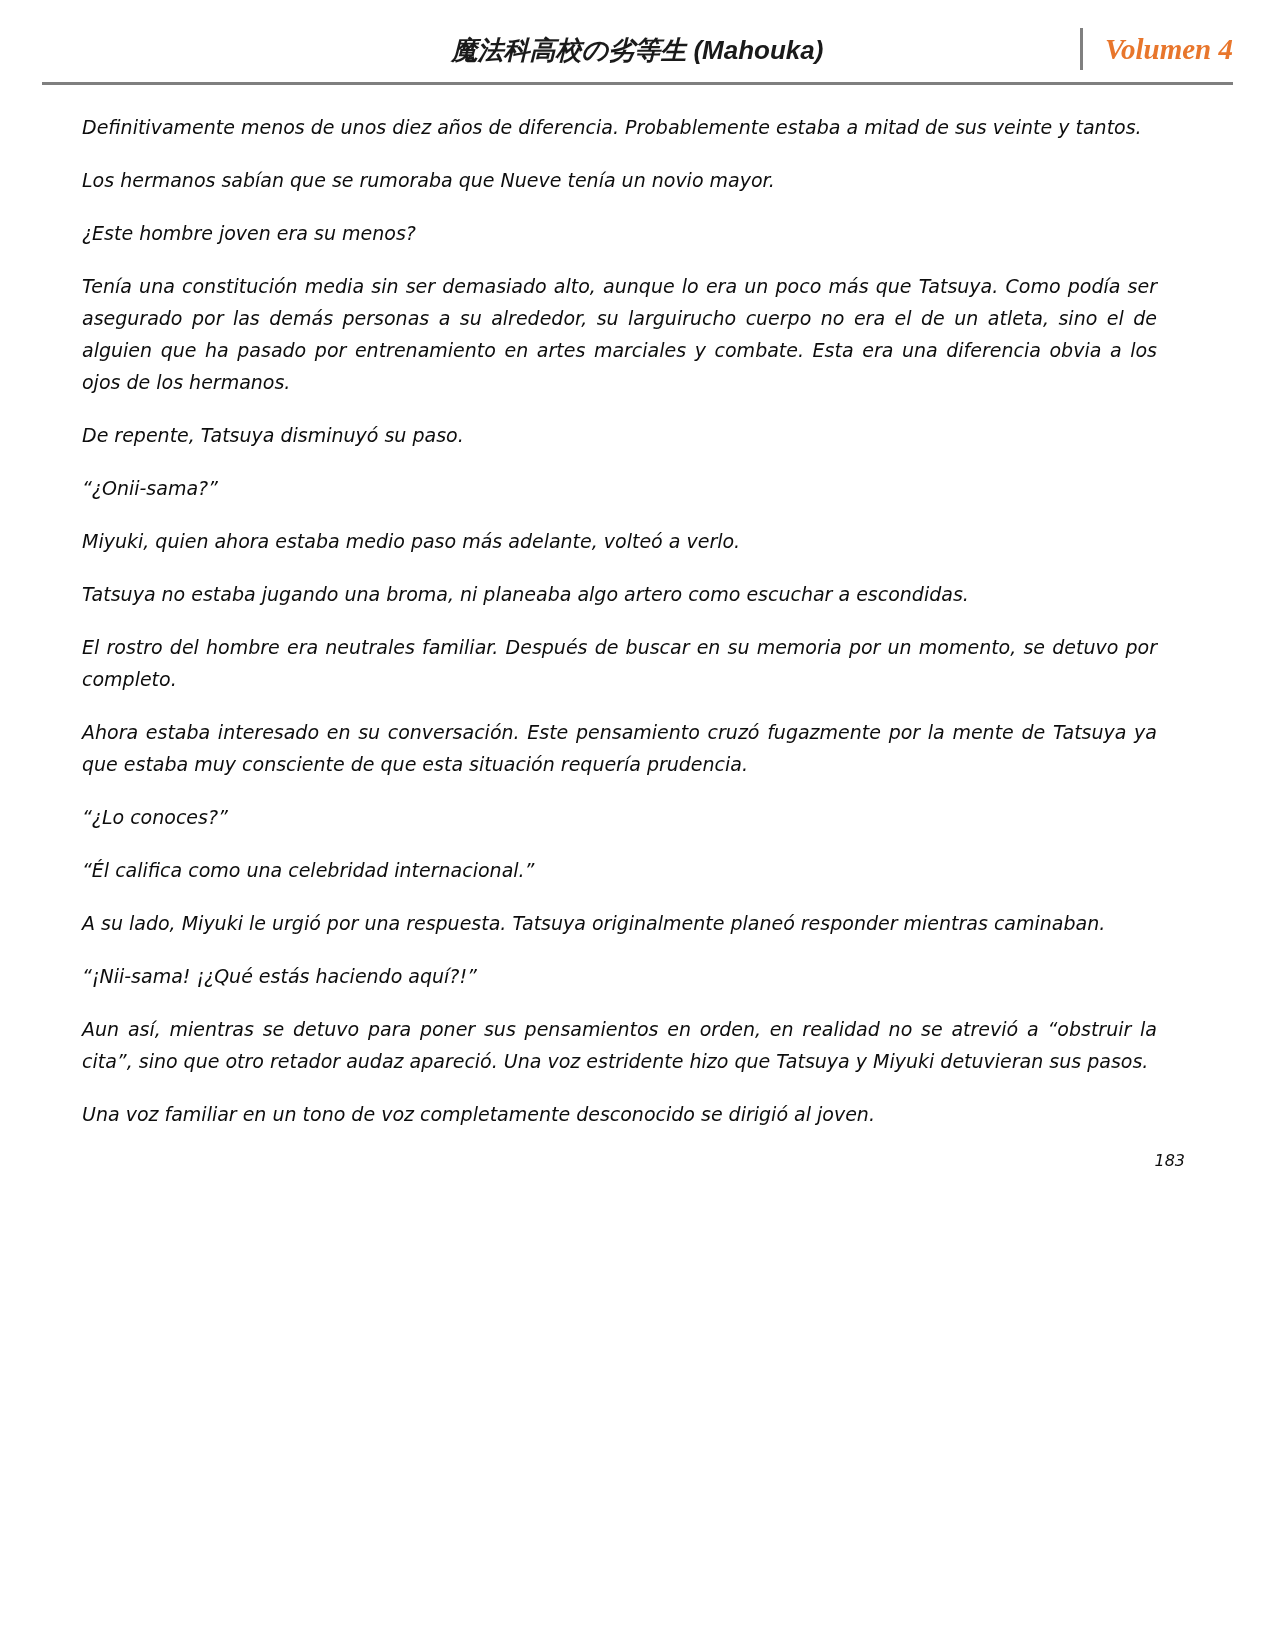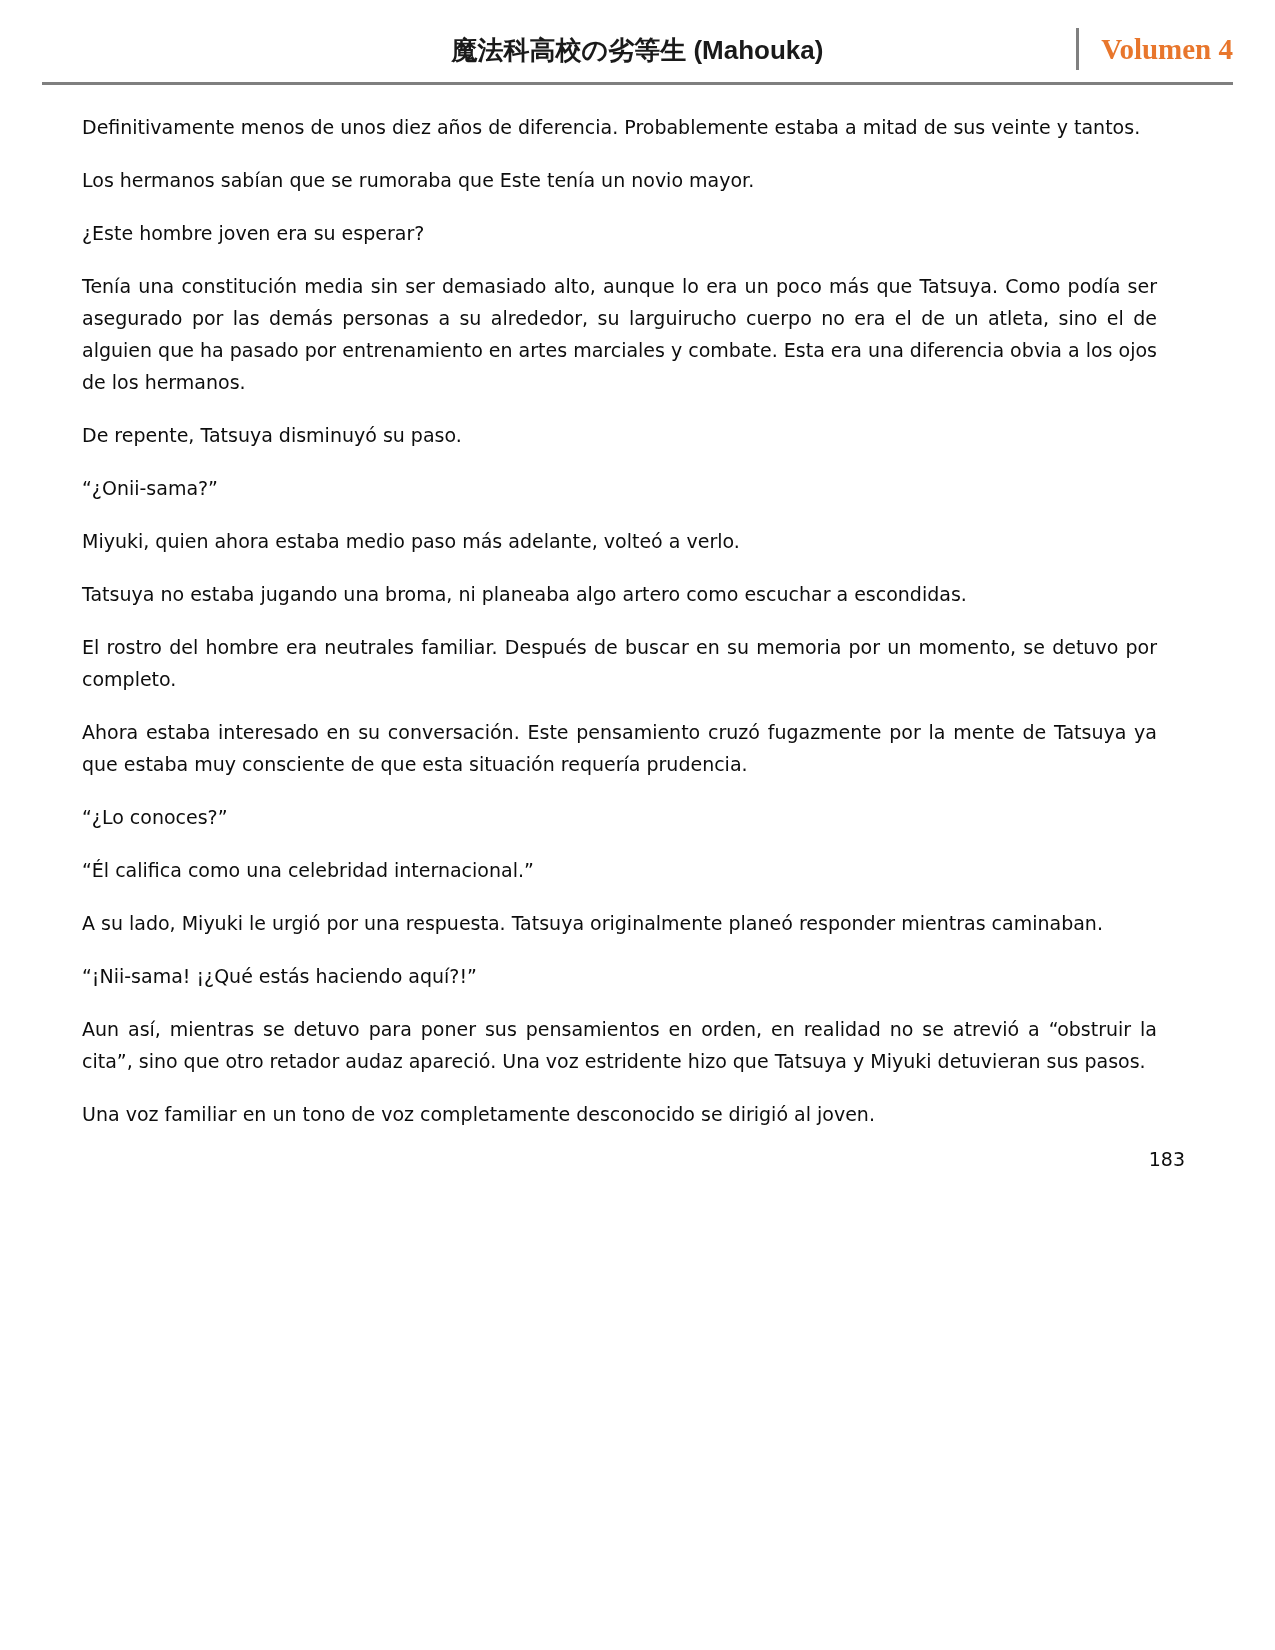--- a/index.html
+++ b/index.html
@@ -12,20 +12,21 @@
     background: #ffffff;
     font-family: "DejaVu Sans", sans-serif;
     color: #000000;
   }
   .page {
     position: relative;
     width: 1275px;
     height: 1224px;
     box-sizing: border-box;
     padding: 0;
+    font-style: italic;
   }
   
   .header {
     display: flex;
     align-items: flex-end;
     justify-content: center;
     padding: 24px 42px 0 42px;
     box-sizing: border-box;
     height: 76px;
     position: relative;
@@ -88,42 +89,42 @@
   }
   .para:last-child {
     margin-bottom: 16px;
   }
   
   .footer {
     position: absolute;
     bottom: 54px;
     right: 90px;
     font-family: "DejaVu Sans", sans-serif;
-    font-size: 19px;
+    font-size: 16px;
     color: #0d0d0d;
   }
 </style>
 </head>
 <body>
 
 <div class="page">
 
   <div class="header">
     <div class="header-title"><span>魔法科高校の劣等生</span><span class="latin"> (Mahouka)</span></div>
     <div class="header-volume-wrap">
       <div class="header-divider"></div>
       <div class="header-volume">Volumen 4</div>
     </div>
   </div>
   <div class="header-rule"></div>
 
   <div class="content">
     <p class="para"> Definitivamente menos de unos diez años de diferencia. Probablemente estaba a mitad de sus veinte y tantos.</p>
-    <p class="para">Los hermanos sabían que se rumoraba que Este tenía un novio mayor.</p>
-    <p class="para">¿Este hombre joven era su esperar?</p>
+    <p class="para">Los hermanos sabían que se rumoraba que Nueve tenía un novio mayor.</p>
+    <p class="para">¿Este hombre joven era su menos?</p>
     <p class="para">Tenía una constitución media sin ser demasiado alto, aunque lo era un poco más que Tatsuya. Como podía ser asegurado por las demás personas a su alrededor, su larguirucho cuerpo no era el de un atleta, sino el de alguien que ha pasado por entrenamiento en artes marciales y combate. Esta era una diferencia obvia a los ojos de los hermanos.</p>
     <p class="para">De repente, Tatsuya disminuyó su paso.</p>
     <p class="para">“¿Onii-sama?”</p>
     <p class="para">Miyuki, quien ahora estaba medio paso más adelante, volteó a verlo.</p>
     <p class="para">Tatsuya no estaba jugando una broma, ni planeaba algo artero como escuchar a escondidas.</p>
     <p class="para">El rostro del hombre era neutrales familiar. Después de buscar en su memoria por un momento, se detuvo por completo.</p>
     <p class="para">Ahora estaba interesado en su conversación. Este pensamiento cruzó fugazmente por la mente de Tatsuya ya que estaba muy consciente de que esta situación requería prudencia.</p>
     <p class="para">“¿Lo conoces?”</p>
     <p class="para">“Él califica como una celebridad internacional.”</p>
     <p class="para">A su lado, Miyuki le urgió por una respuesta. Tatsuya originalmente planeó responder mientras caminaban.</p>

